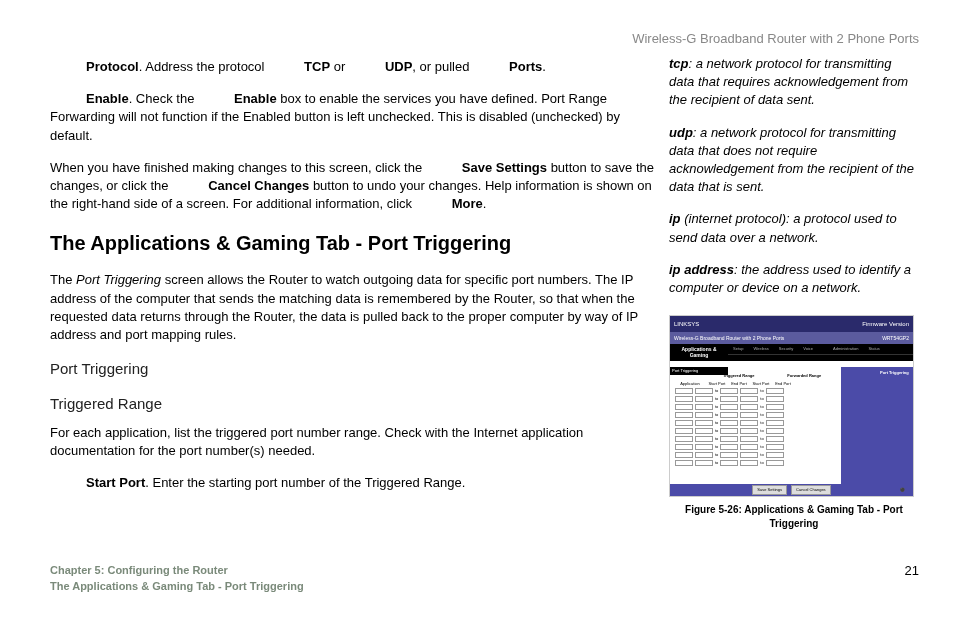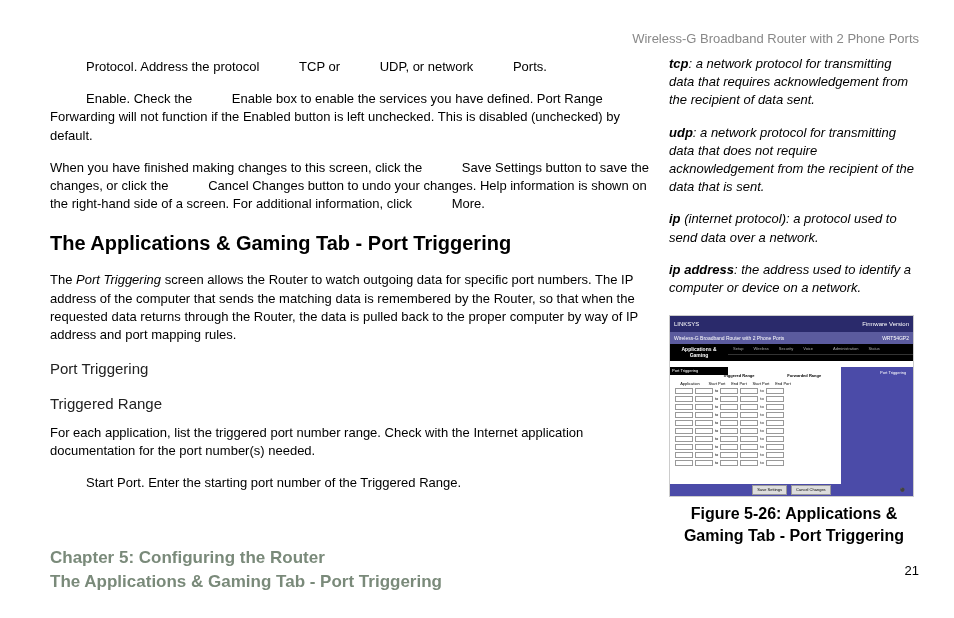--- a/index.html
+++ b/index.html
@@ -40,21 +40,21 @@
       margin-top: 16px;
       margin-bottom: 14px;
     }
     .main-content h2 {
       font-size: 15px;
       font-weight: normal;
       margin-top: 14px;
       margin-bottom: 10px;
       color: #222;
     }
-    .b { font-weight: normal; padding-left: 36px; }
+    .b { font-weight: bold; padding-left: 36px; }
     .i { font-style: italic; }
     .sidebar p {
       margin-bottom: 14px;
       font-style: italic;
     }
     .sidebar .term { font-weight: bold; font-style: italic; }
     .figure {
       margin-top: 18px;
     }
     .figure-box {
@@ -119,30 +119,30 @@
       position: absolute; bottom: 0; left: 0; right: 0; height: 12px;
       background: #4b4ba8; display: flex; align-items: center; justify-content: center; gap: 4px;
     }
     .fb-footer span {
       background: #ddd; font-size: 4px; padding: 1px 4px; border: 1px solid #999;
     }
     .fb-footer .logo {
       position: absolute; right: 4px; color: #fff; background: none; border: none; font-weight: bold;
     }
     .figure-caption {
-      font-size: 16px;
+      font-size: 10px;
       font-weight: bold;
       text-align: center;
       margin-top: 6px;
     }
     .chapter-footer {
       position: absolute;
       bottom: 24px;
       left: 50px;
-      font-size: 17px;
+      font-size: 11px;
       font-weight: bold;
       color: #7a8a7a;
       line-height: 1.4;
     }
     .page-number {
       position: absolute;
       bottom: 38px;
       right: 35px;
       font-size: 13px;
     }
@@ -151,21 +151,21 @@
       background: #000; color: #fff; font-size: 4px; padding: 1px 2px;
     }
   </style>
 </head>
 <body>
 
 <div class="header-title">Wireless-G Broadband Router with 2 Phone Ports</div>
 
 <div class="main-content">
   <p>
-    <span class="b">Protocol</span><span>. Address the protocol </span><span class="b">TCP</span><span> or </span><span class="b">UDP</span><span>, or network </span><span class="b">Ports</span><span>.</span>
+    <span class="b">Protocol</span><span>. Address the protocol </span><span class="b">TCP</span><span> or </span><span class="b">UDP</span><span>, or pulled </span><span class="b">Ports</span><span>.</span>
   </p>
   <p>
     <span class="b">Enable</span><span>. Check the </span><span class="b">Enable</span><span> box to enable the services you have defined. Port Range Forwarding will not function if the Enabled button is left unchecked. This is disabled (unchecked) by default.</span>
   </p>
   <p>
     <span>When you have finished making changes to this screen, click the </span><span class="b">Save Settings</span><span> button to save the changes, or click the </span><span class="b">Cancel Changes</span><span> button to undo your changes. Help information is shown on the right-hand side of a screen. For additional information, click </span><span class="b">More</span><span>.</span>
   </p>
 
   <h1>The Applications &amp; Gaming Tab - Port Triggering</h1>
 

